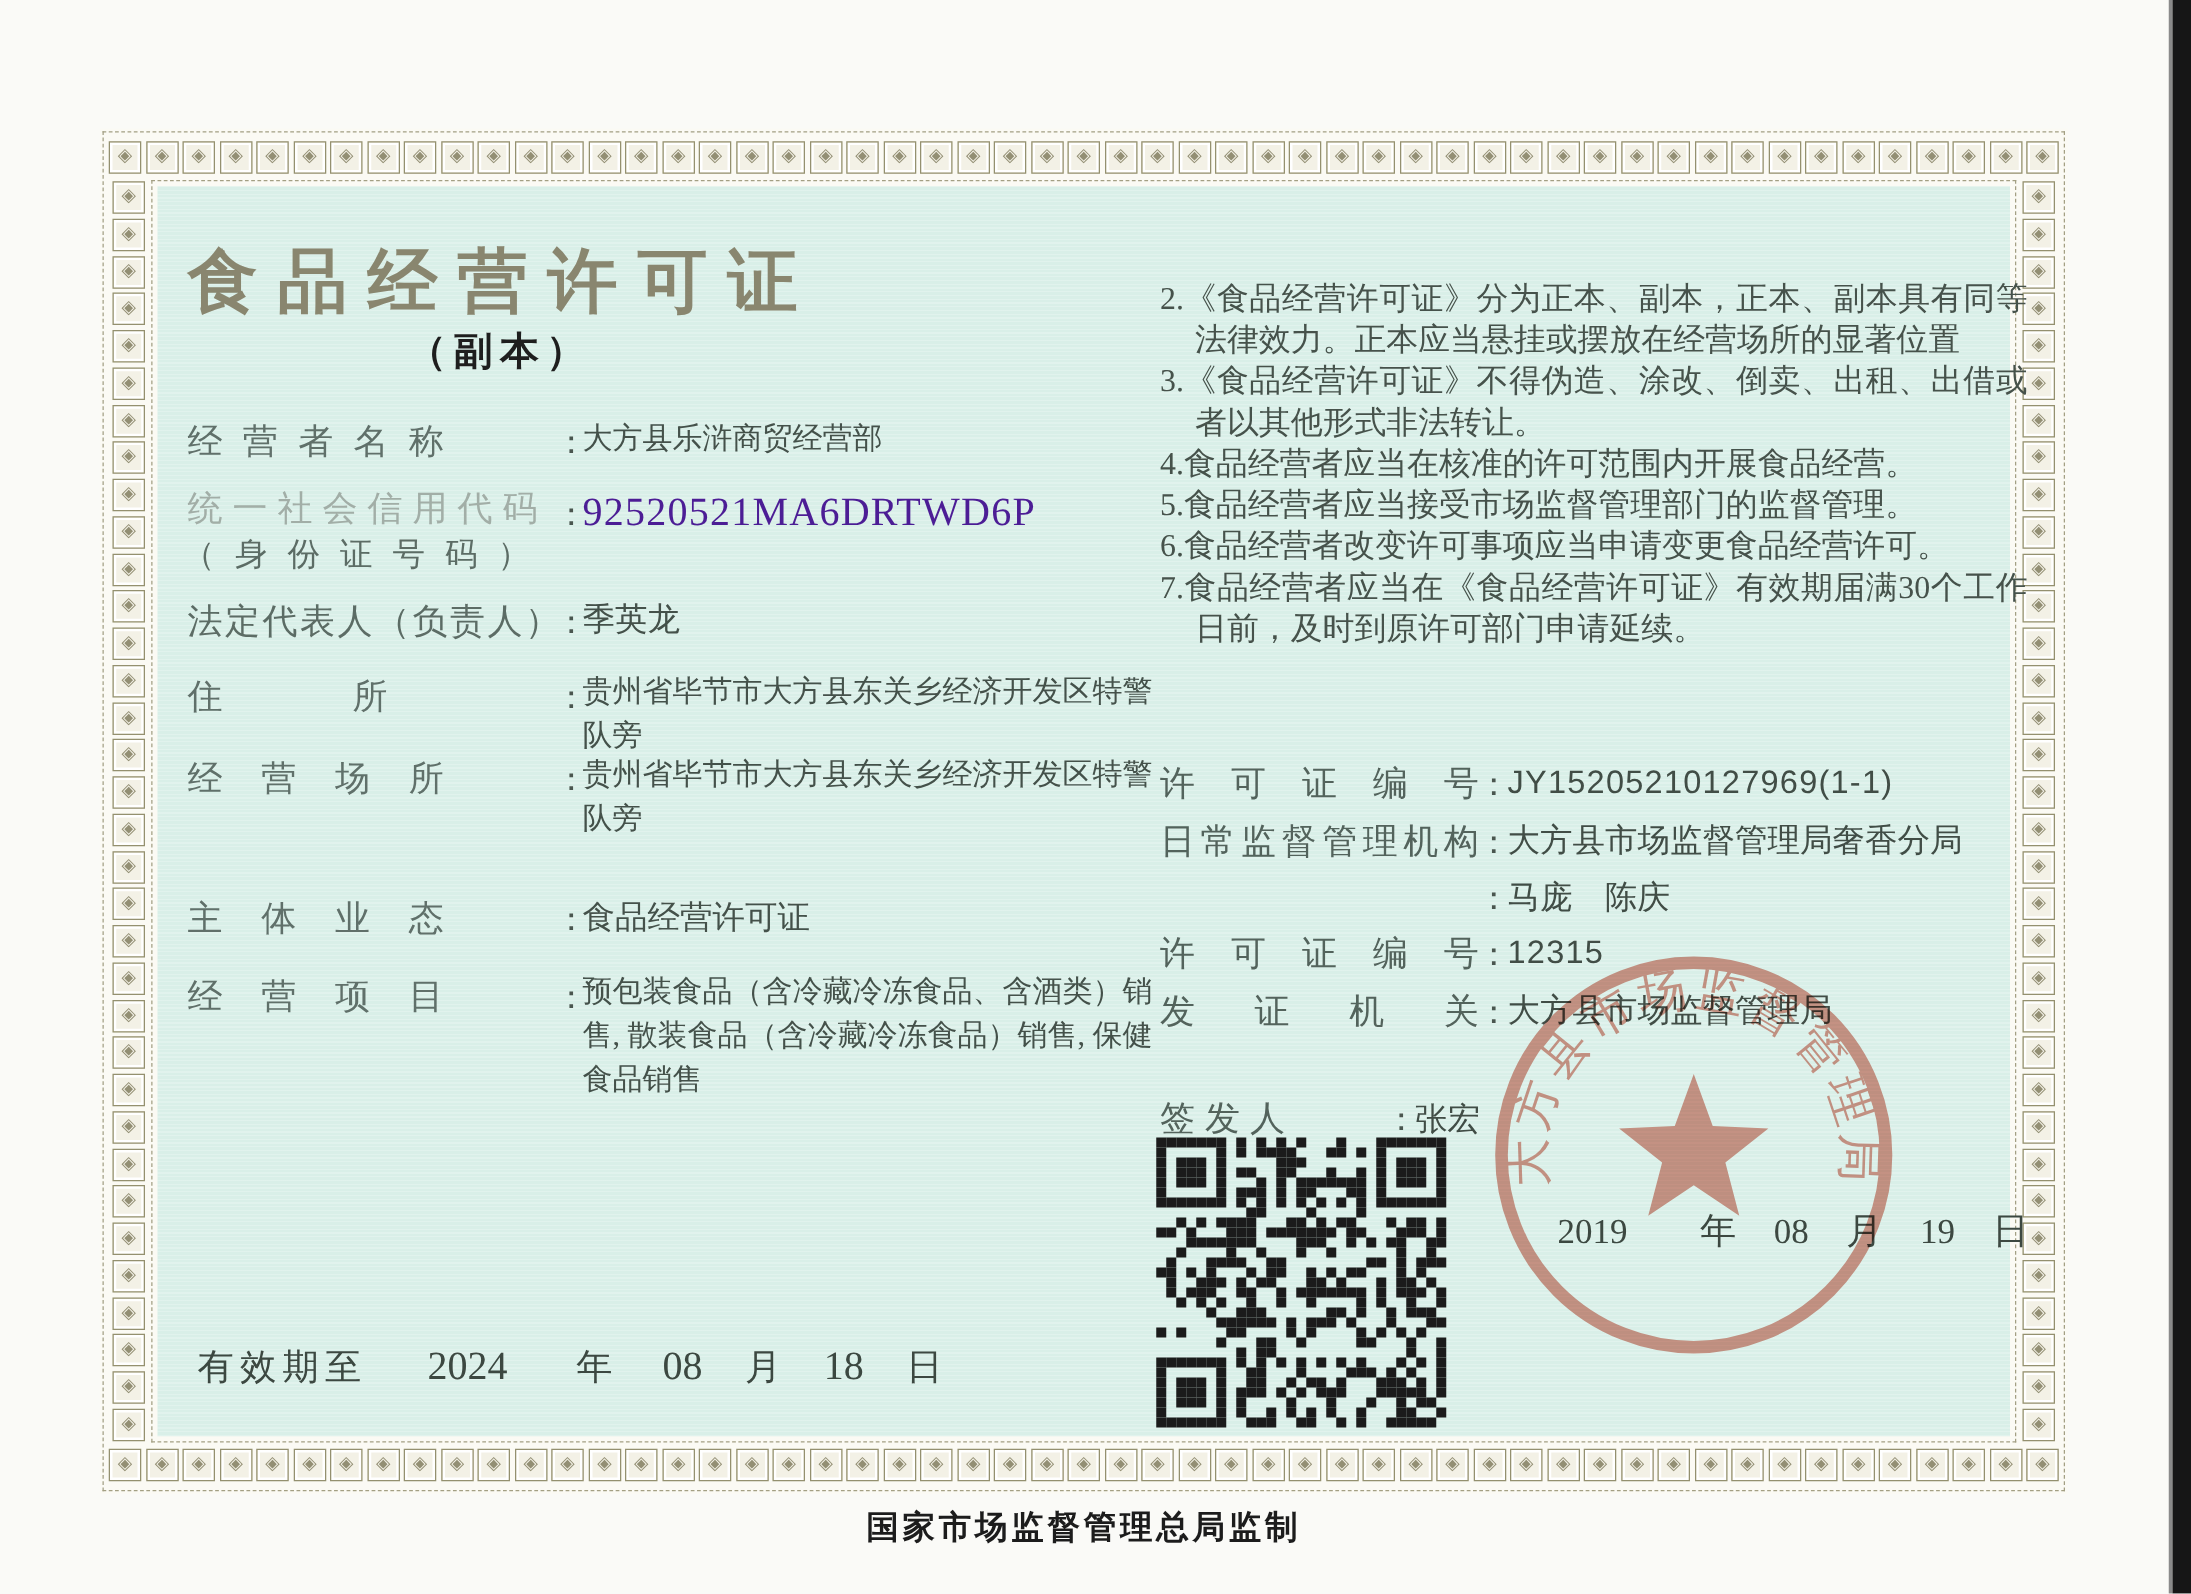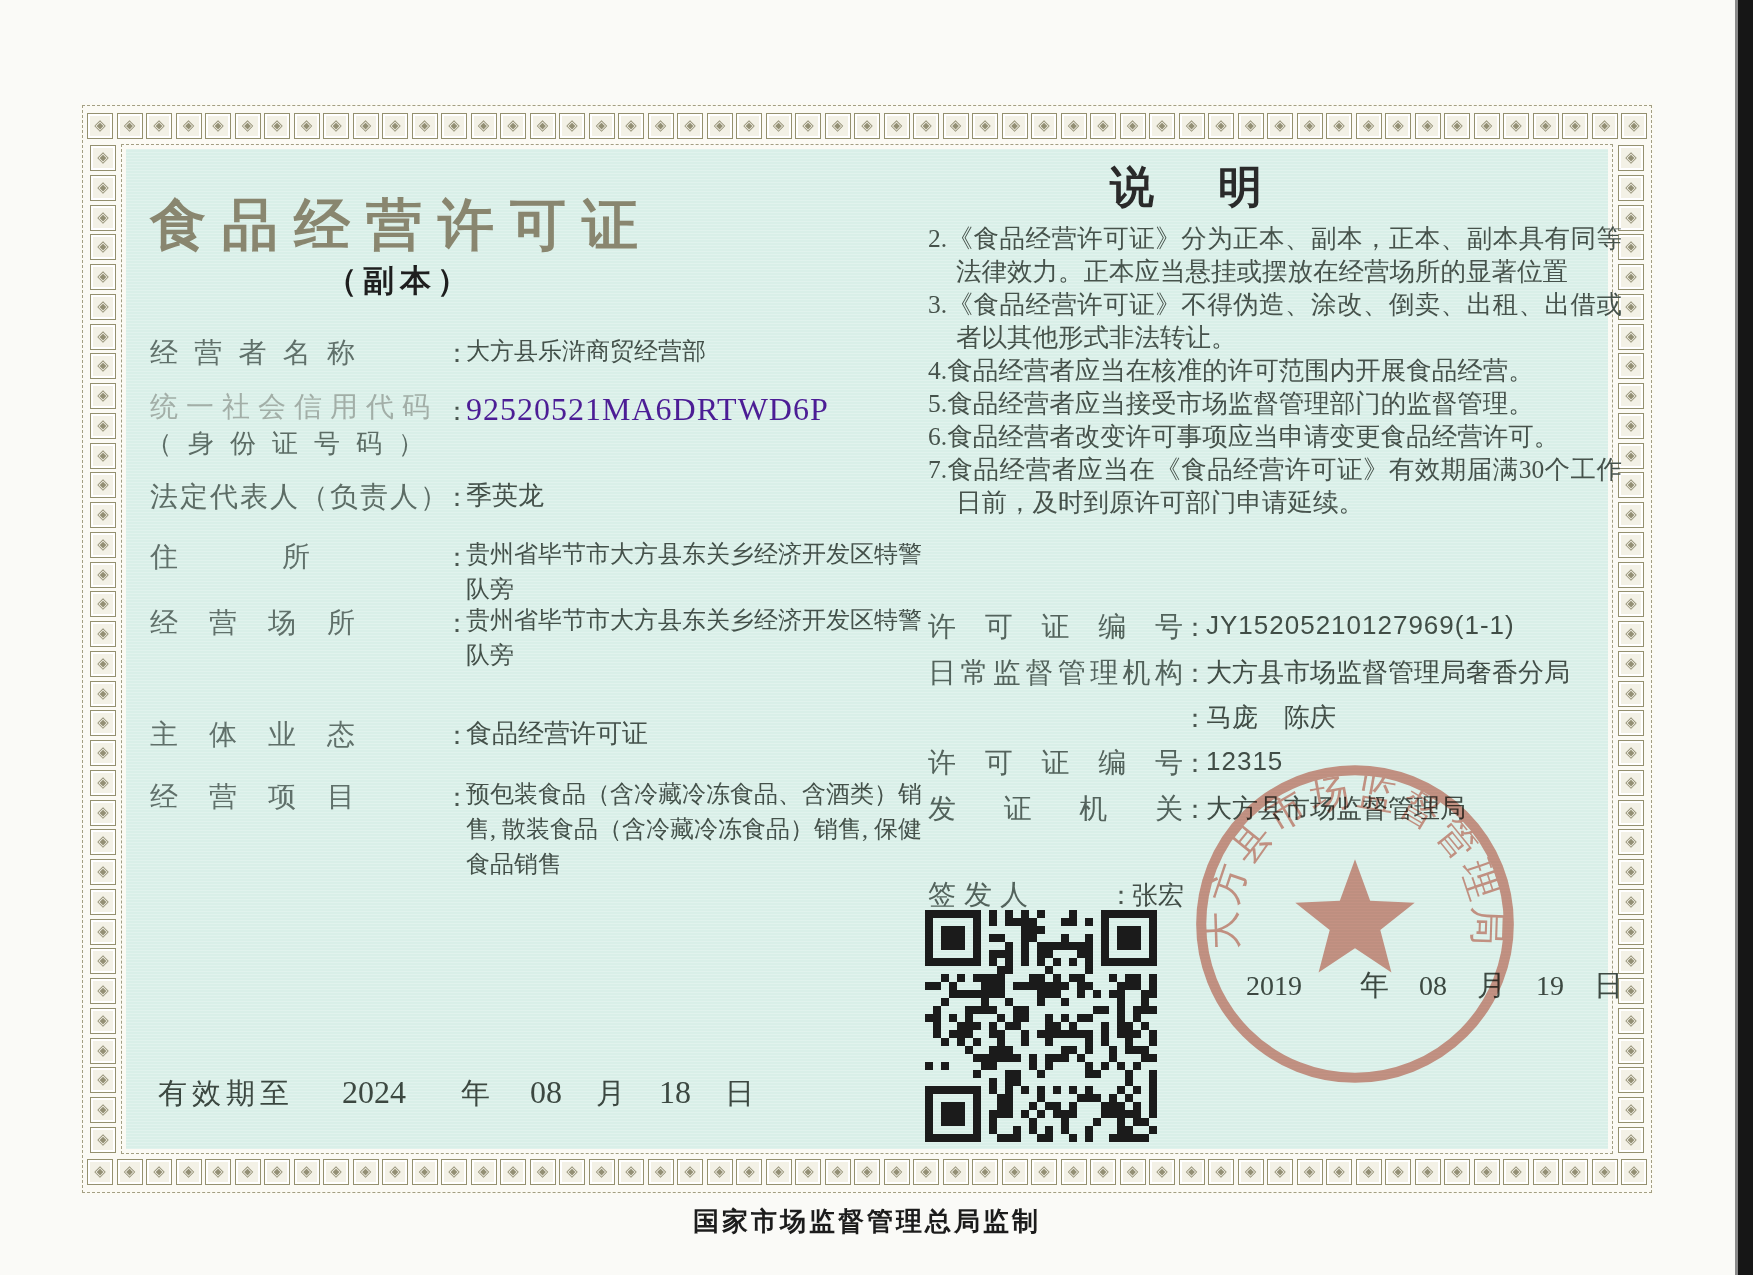--- a/index.html
+++ b/index.html
@@ -356,21 +356,20 @@
   <div class="abs validity">
     <span class="vlabel">有效期至</span>
     <span class="num g55">2024</span>
     <span class="g40">年</span>
     <span class="num g34">08</span>
     <span class="g34">月</span>
     <span class="num g34">18</span>
     <span>日</span>
   </div>
 
-  <div class="abs notes-title">说　明</div>
   <div class="abs notes" id="notes-list">
       <p>2.《食品经营许可证》分为正本、副本，正本、副本具有同等法律效力。正本应当悬挂或摆放在经营场所的显著位置</p>
       <p>3.《食品经营许可证》不得伪造、涂改、倒卖、出租、出借或者以其他形式非法转让。</p>
       <p>4.食品经营者应当在核准的许可范围内开展食品经营。</p>
       <p>5.食品经营者应当接受市场监督管理部门的监督管理。</p>
       <p>6.食品经营者改变许可事项应当申请变更食品经营许可。</p>
       <p>7.食品经营者应当在《食品经营许可证》有效期届满30个工作日前，及时到原许可部门申请延续。</p>
     </div>
 
   <div class="abs rlabel-row" style="top:608px;">

